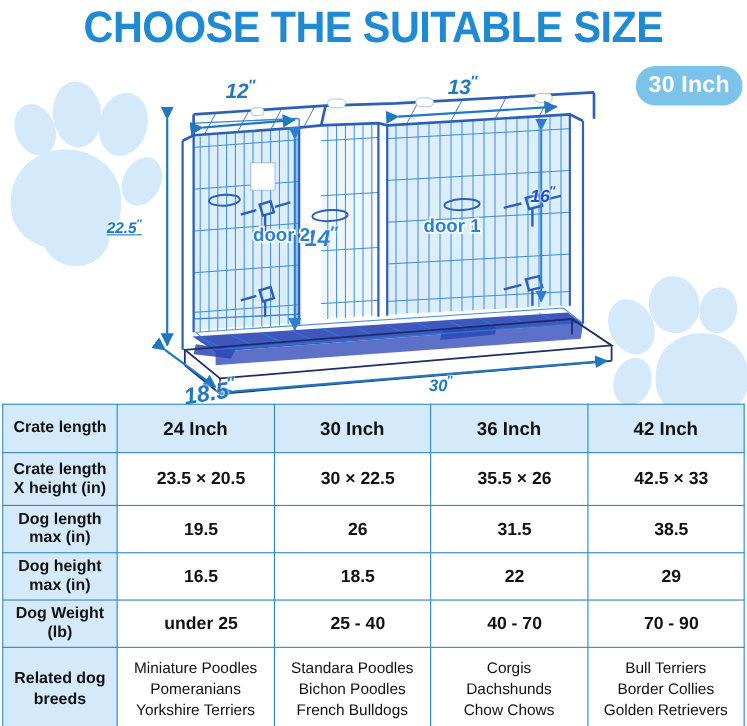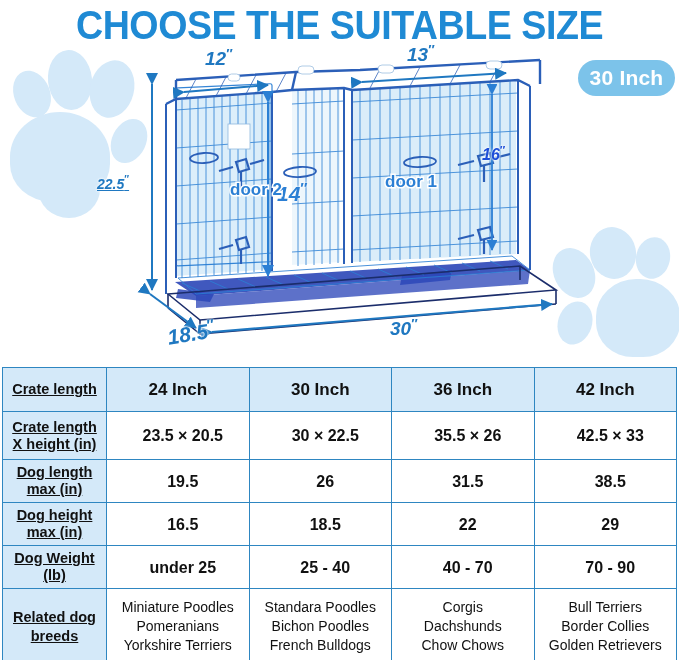--- a/index.html
+++ b/index.html
@@ -30,21 +30,21 @@
     width: 97px; height: 36px;
     background: #7cc3ea;
     border-radius: 18px;
     color: #ffffff;
     font-size: 21px; font-weight: 700;
     display: flex; align-items: center; justify-content: center;
     letter-spacing: 0.2px;
   }
 
   
-  .hero { position: absolute; top: 44px; left: 0; width: 679px; height: 315px; }
+  .hero { position: absolute; top: 68px; left: 0; width: 679px; height: 315px; }
 
   .paw { position: absolute; }
   .paw span { position: absolute; background: #d4e9f9; border-radius: 50%; display:block; }
 
   
   .dim {
     position: absolute;
     color: #1f78c1;
     font-weight: 800;
     font-style: italic;
@@ -78,21 +78,20 @@
     color: #111111;
     font-size: 14.5px;
     line-height: 17px;
     padding: 4px 2px;
   }
   .spec-table td.rowhead {
     background: #d4e9f9;
     font-weight: 700;
     font-size: 14.5px;
     width: 104px;
-    text-decoration: underline;
   }
   .spec-table tr.header td { background: #d4e9f9; font-weight: 700; font-size: 17px; height: 44px; }
   .spec-table tr.header td.rowhead { font-size: 14.5px; }
   .spec-table td.val { background: #ffffff; font-weight: 700; font-size: 16px; padding-left: 12px; }
   .spec-table tr.breeds td { font-size: 14px; line-height: 19px; font-weight: 400; height: 76px; }
   .spec-table tr.breeds td.rowhead { font-weight: 700; font-size: 14.5px; }
   .spec-table tr.r1 td { height: 48px; }
   .spec-table tr.r2 td { height: 36px; }
   .spec-table tr.r3 td { height: 36px; }
   .spec-table tr.r4 td { height: 40px; }
@@ -350,21 +349,21 @@
     </div>
 
     <div class="dim" style="left:482px; top:100px; font-size:16px; color:#1d4ed8;">
       <span>16</span><span class="q">″</span>
     </div>
 
     <div class="dim" style="left:167px; top:275px; font-size:21px; transform:rotate(-9deg);">
       <span>18.5</span><span class="q">″</span>
     </div>
 
-    <div class="dim" style="left:390px; top:272px; font-size:19px;">
+    <div class="dim" style="left:390px; top:272px; font-size:15px;">
       <span>30</span><span class="q">″</span>
     </div>
 
     <div class="doorlbl" style="left:182px; top:136px;margin-left:48px;">
       <i>door 2</i>
     </div>
     <div class="doorlbl" style="left:385px; top:128px;">
       <i>door 1</i>
     </div>
   </div>

